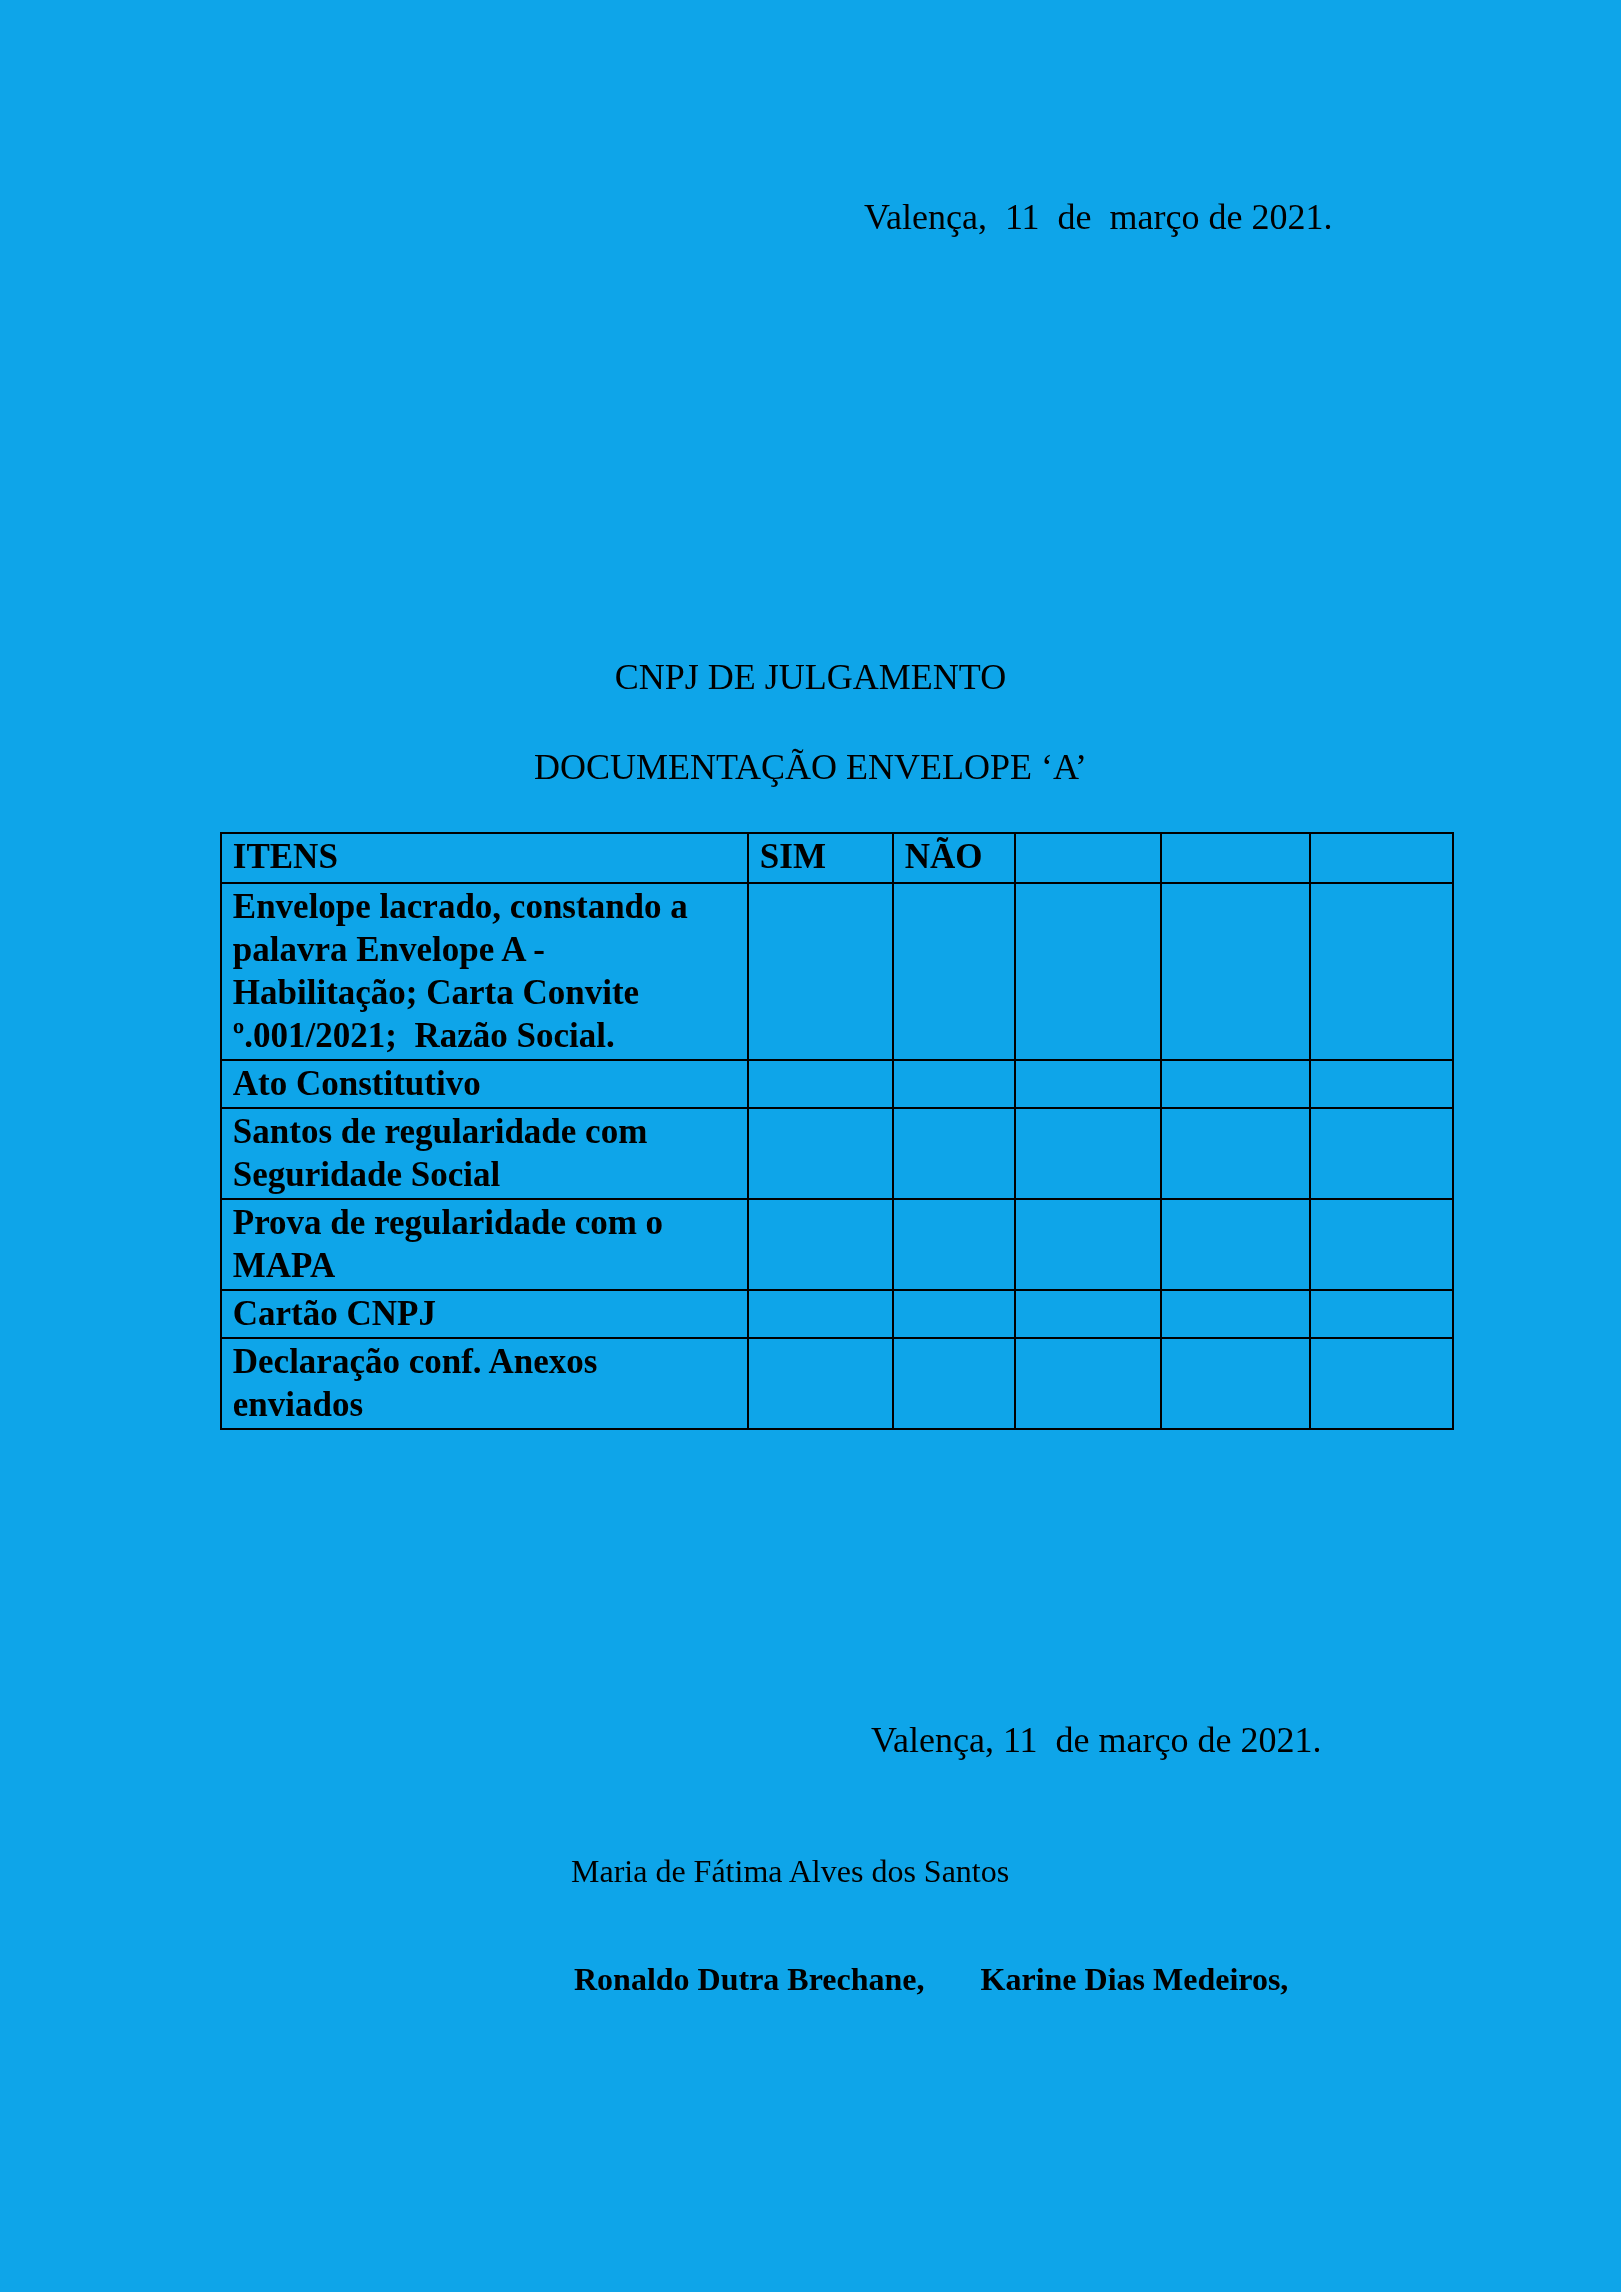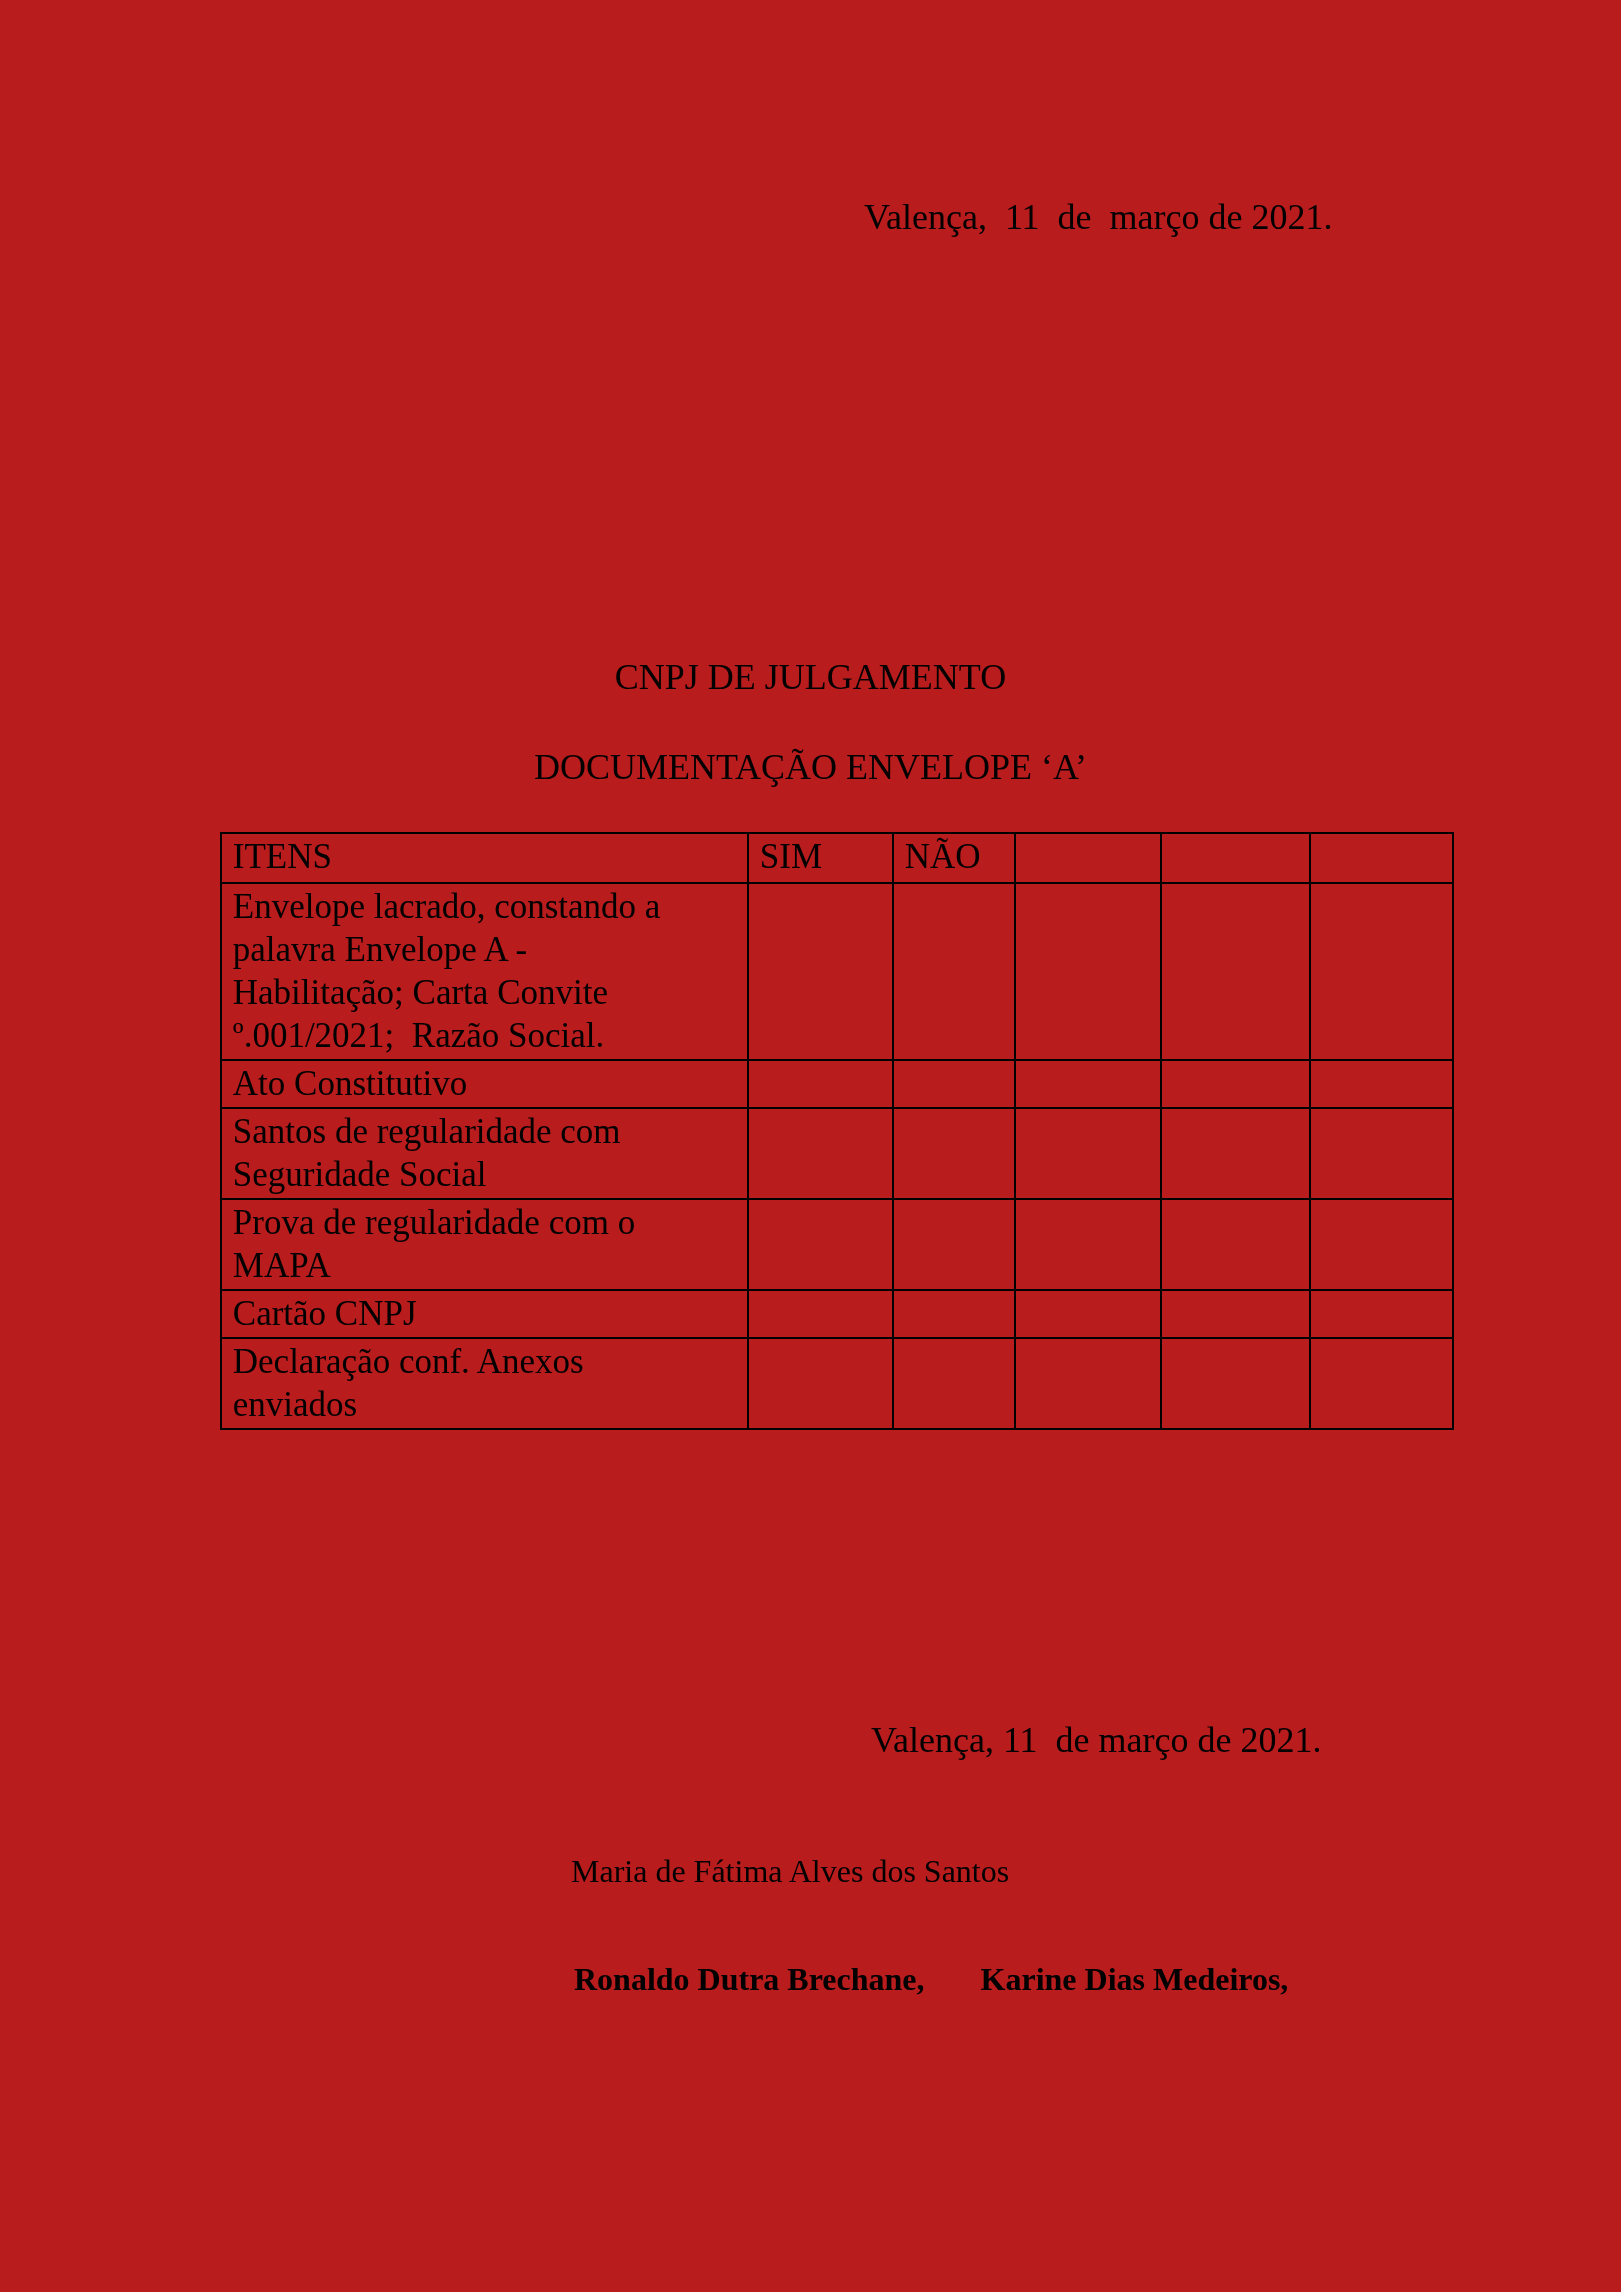--- a/index.html
+++ b/index.html
@@ -1,20 +1,20 @@
 <!DOCTYPE html>
 <html><head>
 <meta charset="utf-8">
 <style>
   html,body{margin:0;padding:0;background:#ffffff;}
   .page{
     position:relative;
     width:1621px;
     height:2293px;
-    background:#b91c1c;
+    background:#0ea5e9;
     color:#000000;
     font-family:"Liberation Serif", serif;
     overflow:hidden;
   }
   .date-line{
     position:absolute;
     font-size:36px;
     line-height:44px;
     white-space:pre;
   }
@@ -37,21 +37,21 @@
     top:832px;
     width:1232px;
     border-collapse:collapse;
     table-layout:fixed;
   }
   table.judgment th,
   table.judgment td{
     border:2.9px solid #000000;
     font-size:35px;
     line-height:43px;
-    font-weight:normal;
+    font-weight:bold;
     text-align:left;
     vertical-align:top;
     padding:1px 7.8px 2px 10.8px;
     white-space:pre-wrap;
     overflow:hidden;
   }
   table.judgment thead th{height:45px;}
   .sig{
     position:absolute;
     font-weight:normal;

